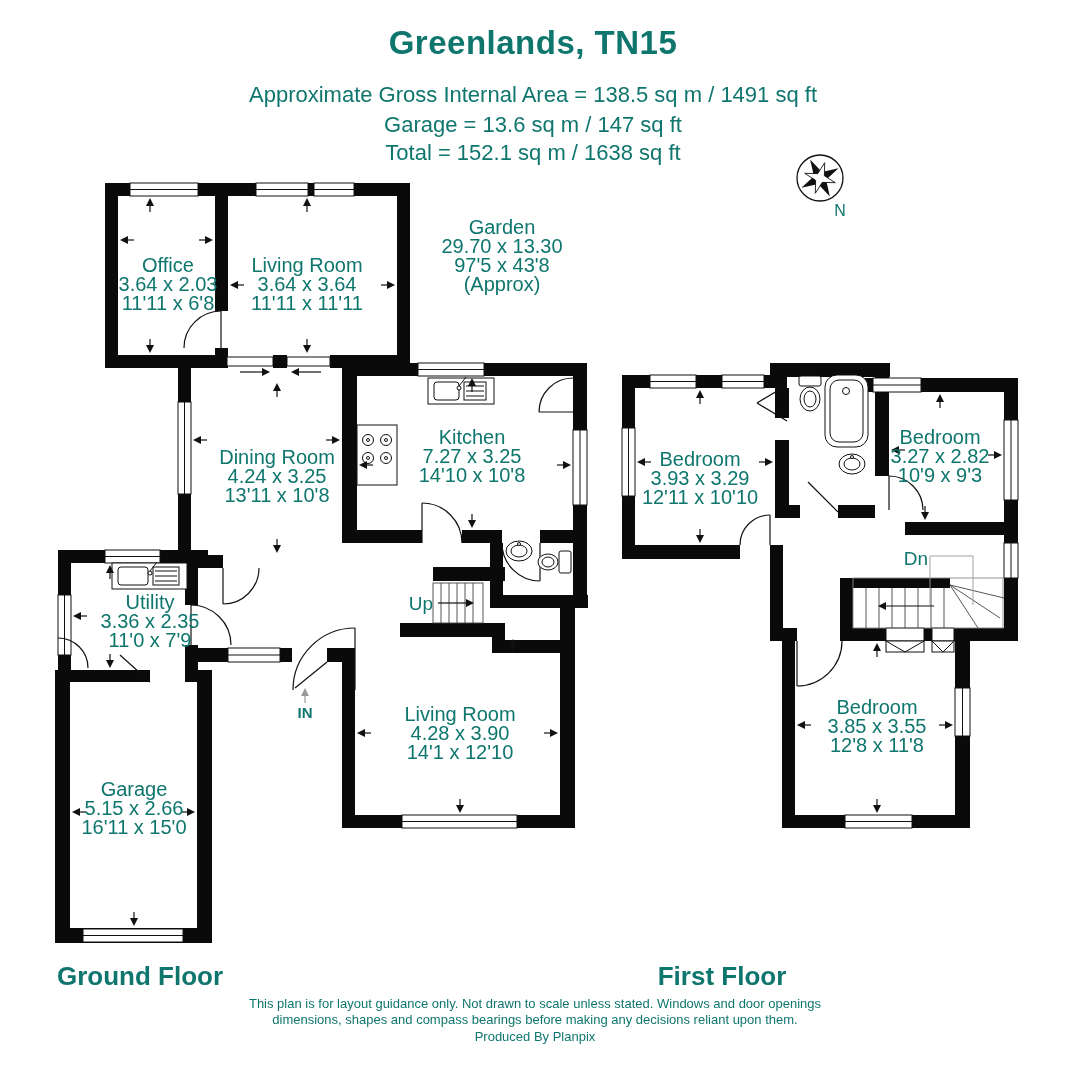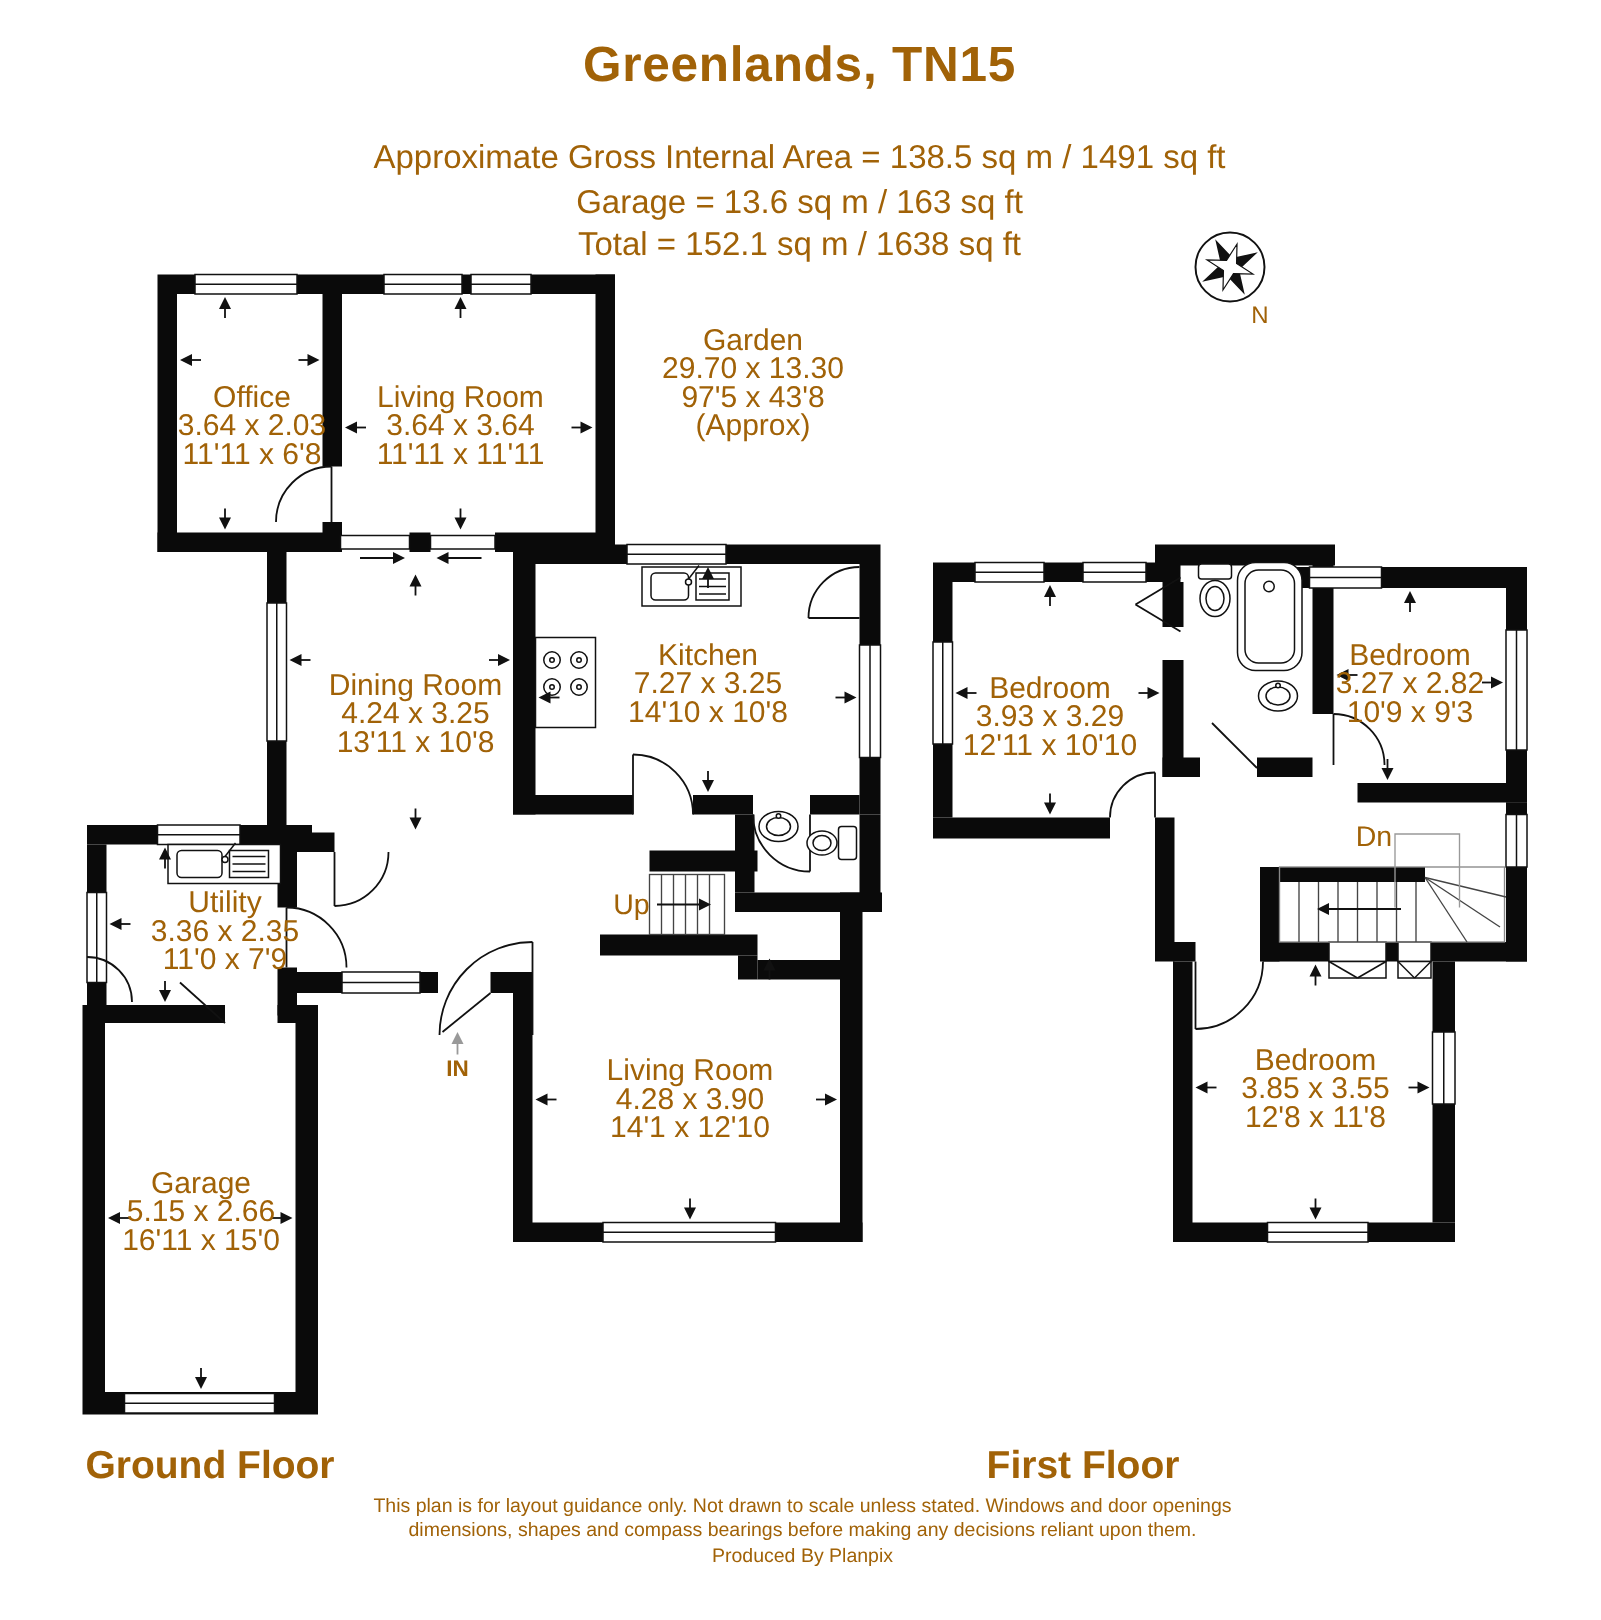--- a/index.html
+++ b/index.html
@@ -1,21 +1,21 @@
 <!DOCTYPE html>
 <html><head>
 <meta charset="utf-8">
 <style>
   html,body{margin:0;padding:0;background:#fff;}
   .page{position:relative;width:1067px;height:1080px;background:#fff;overflow:hidden;
-        font-family:"Liberation Sans", sans-serif;color:#a16207;}
+        font-family:"Liberation Sans", sans-serif;color:#0f766e;}
   svg{position:absolute;left:0;top:0;}
   .abs{position:absolute;transform:translateX(-50%);white-space:nowrap;text-align:center;}
   .title{font-size:33px;font-weight:bold;letter-spacing:.5px;}
-  .hline{font-size:22px;margin-top:10px;}
+  .hline{font-size:22px;}
   .lbl{font-size:20px;line-height:19px;}
   .floorlbl{font-size:26px;font-weight:bold;}
   .small{font-size:15px;font-weight:bold;}
   .stair{font-size:19px;}
   .north{font-size:16px;}
   .disc{font-size:13px;line-height:16.3px;}
 </style>
 </head>
 <body>
 
@@ -394,21 +394,21 @@
         <polygon points="953,725 945,721 945,729" fill="#111"></polygon>
         <line x1="934" y1="606" x2="884" y2="606" stroke="#111" stroke-width="1.2"></line>
         <polygon points="878,606 886,602 886,610" fill="#111"></polygon>
         <line x1="305" y1="703" x2="305" y2="694" stroke="#999" stroke-width="1.2"></line>
         <polygon points="305,688 301,696 309,696" fill="#999"></polygon>
       </g>
 </svg>
 
   <div class="abs title" style="left:533px;top:24px;">Greenlands, TN15</div>
   <div class="abs hline" style="left:533px;top:82px;">Approximate Gross Internal Area = 138.5 sq m / 1491 sq ft</div>
-  <div class="abs hline" style="left:533px;top:112px;">Garage = 13.6 sq m / 163 sq ft</div>
+  <div class="abs hline" style="left:533px;top:112px;">Garage = 13.6 sq m / 147 sq ft</div>
   <div class="abs hline" style="left:533px;top:140px;">Total = 152.1 sq m / 1638 sq ft</div>
 
   <div class="abs north" style="left:840px;top:202px;">N</div>
 
   <div class="abs lbl" style="left:502px;top:218px;">
     <div>Garden</div>
     <div>29.70 x 13.30</div>
     <div>97'5 x 43'8</div>
     <div>(Approx)</div>
   </div>

